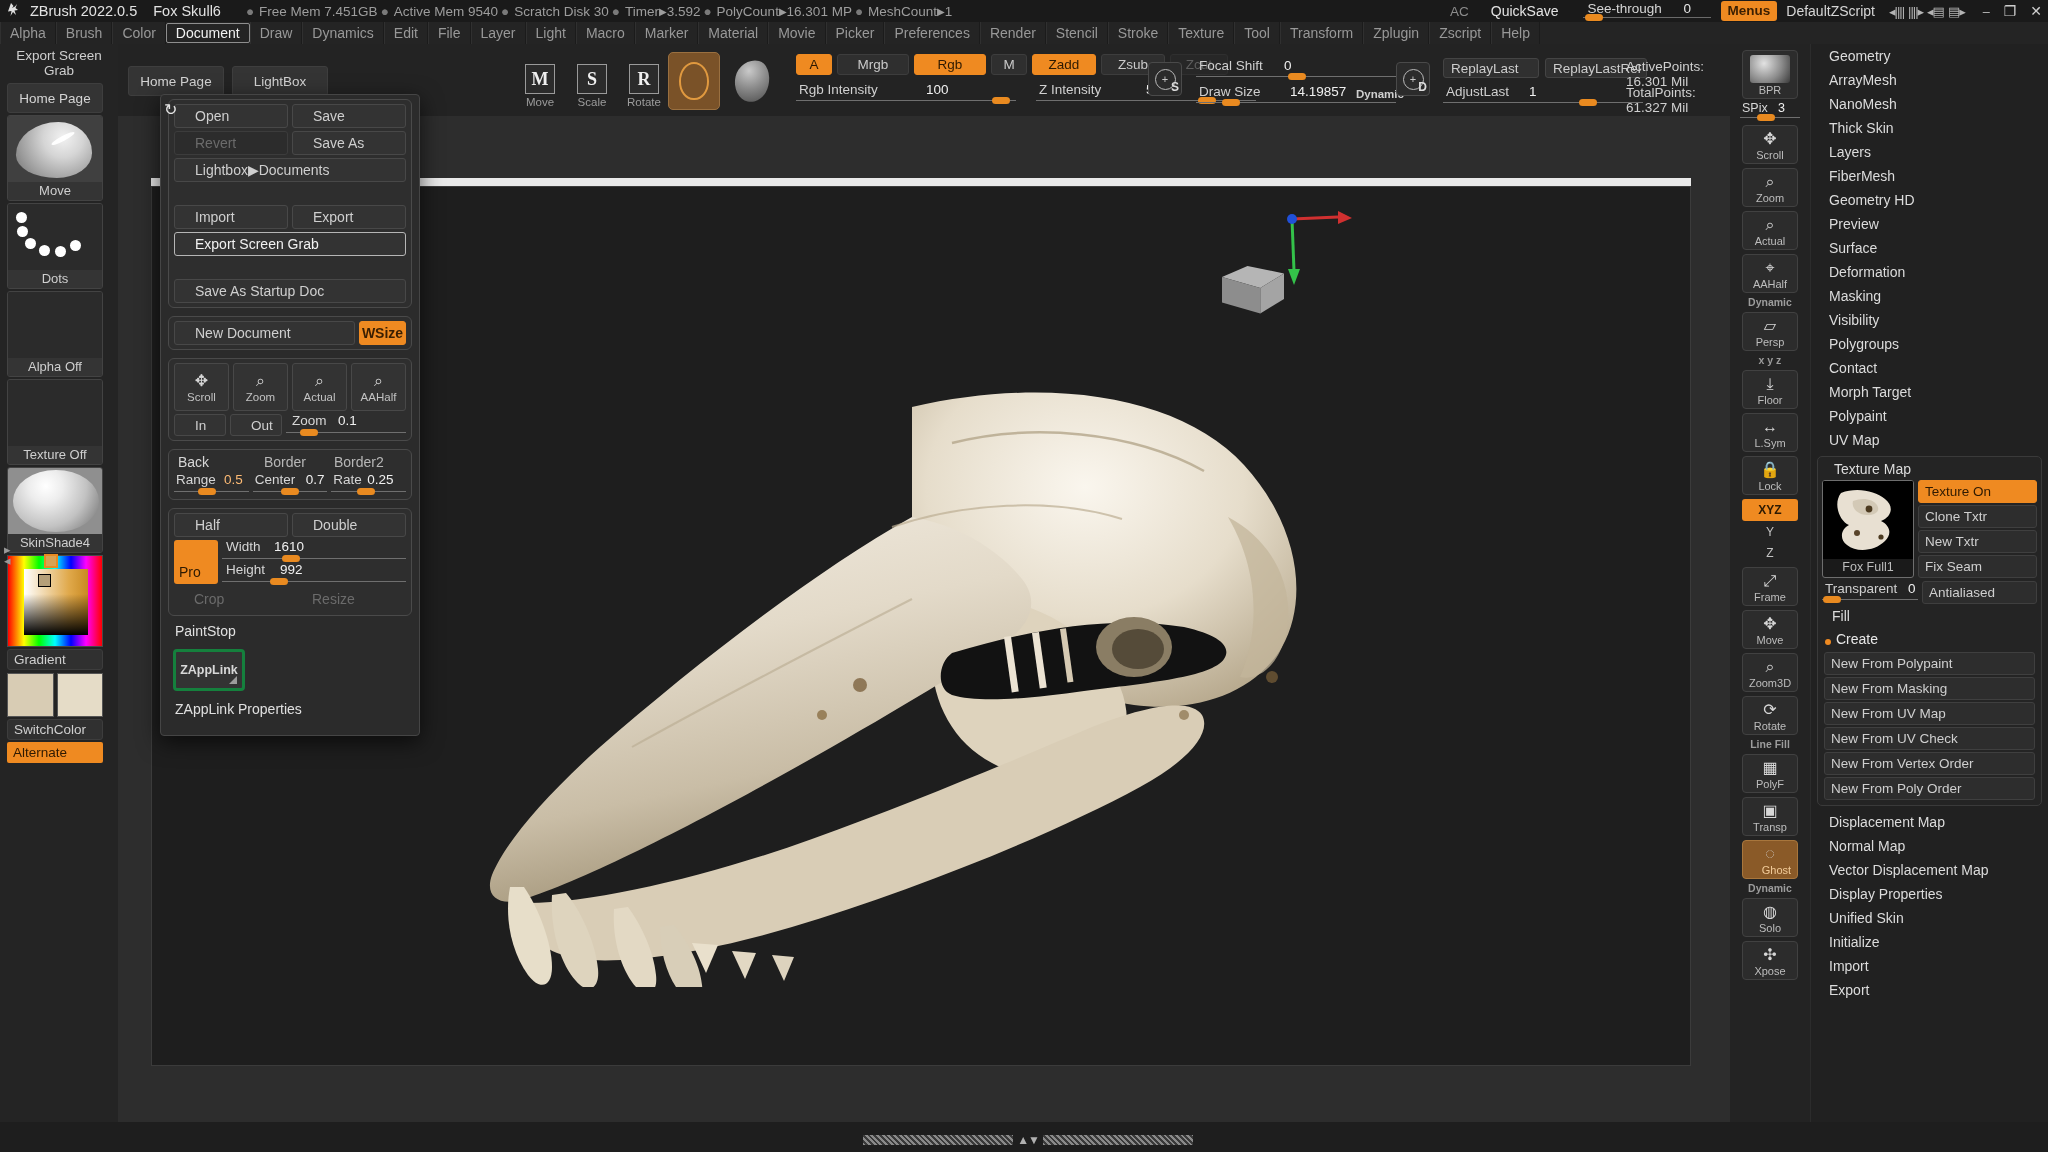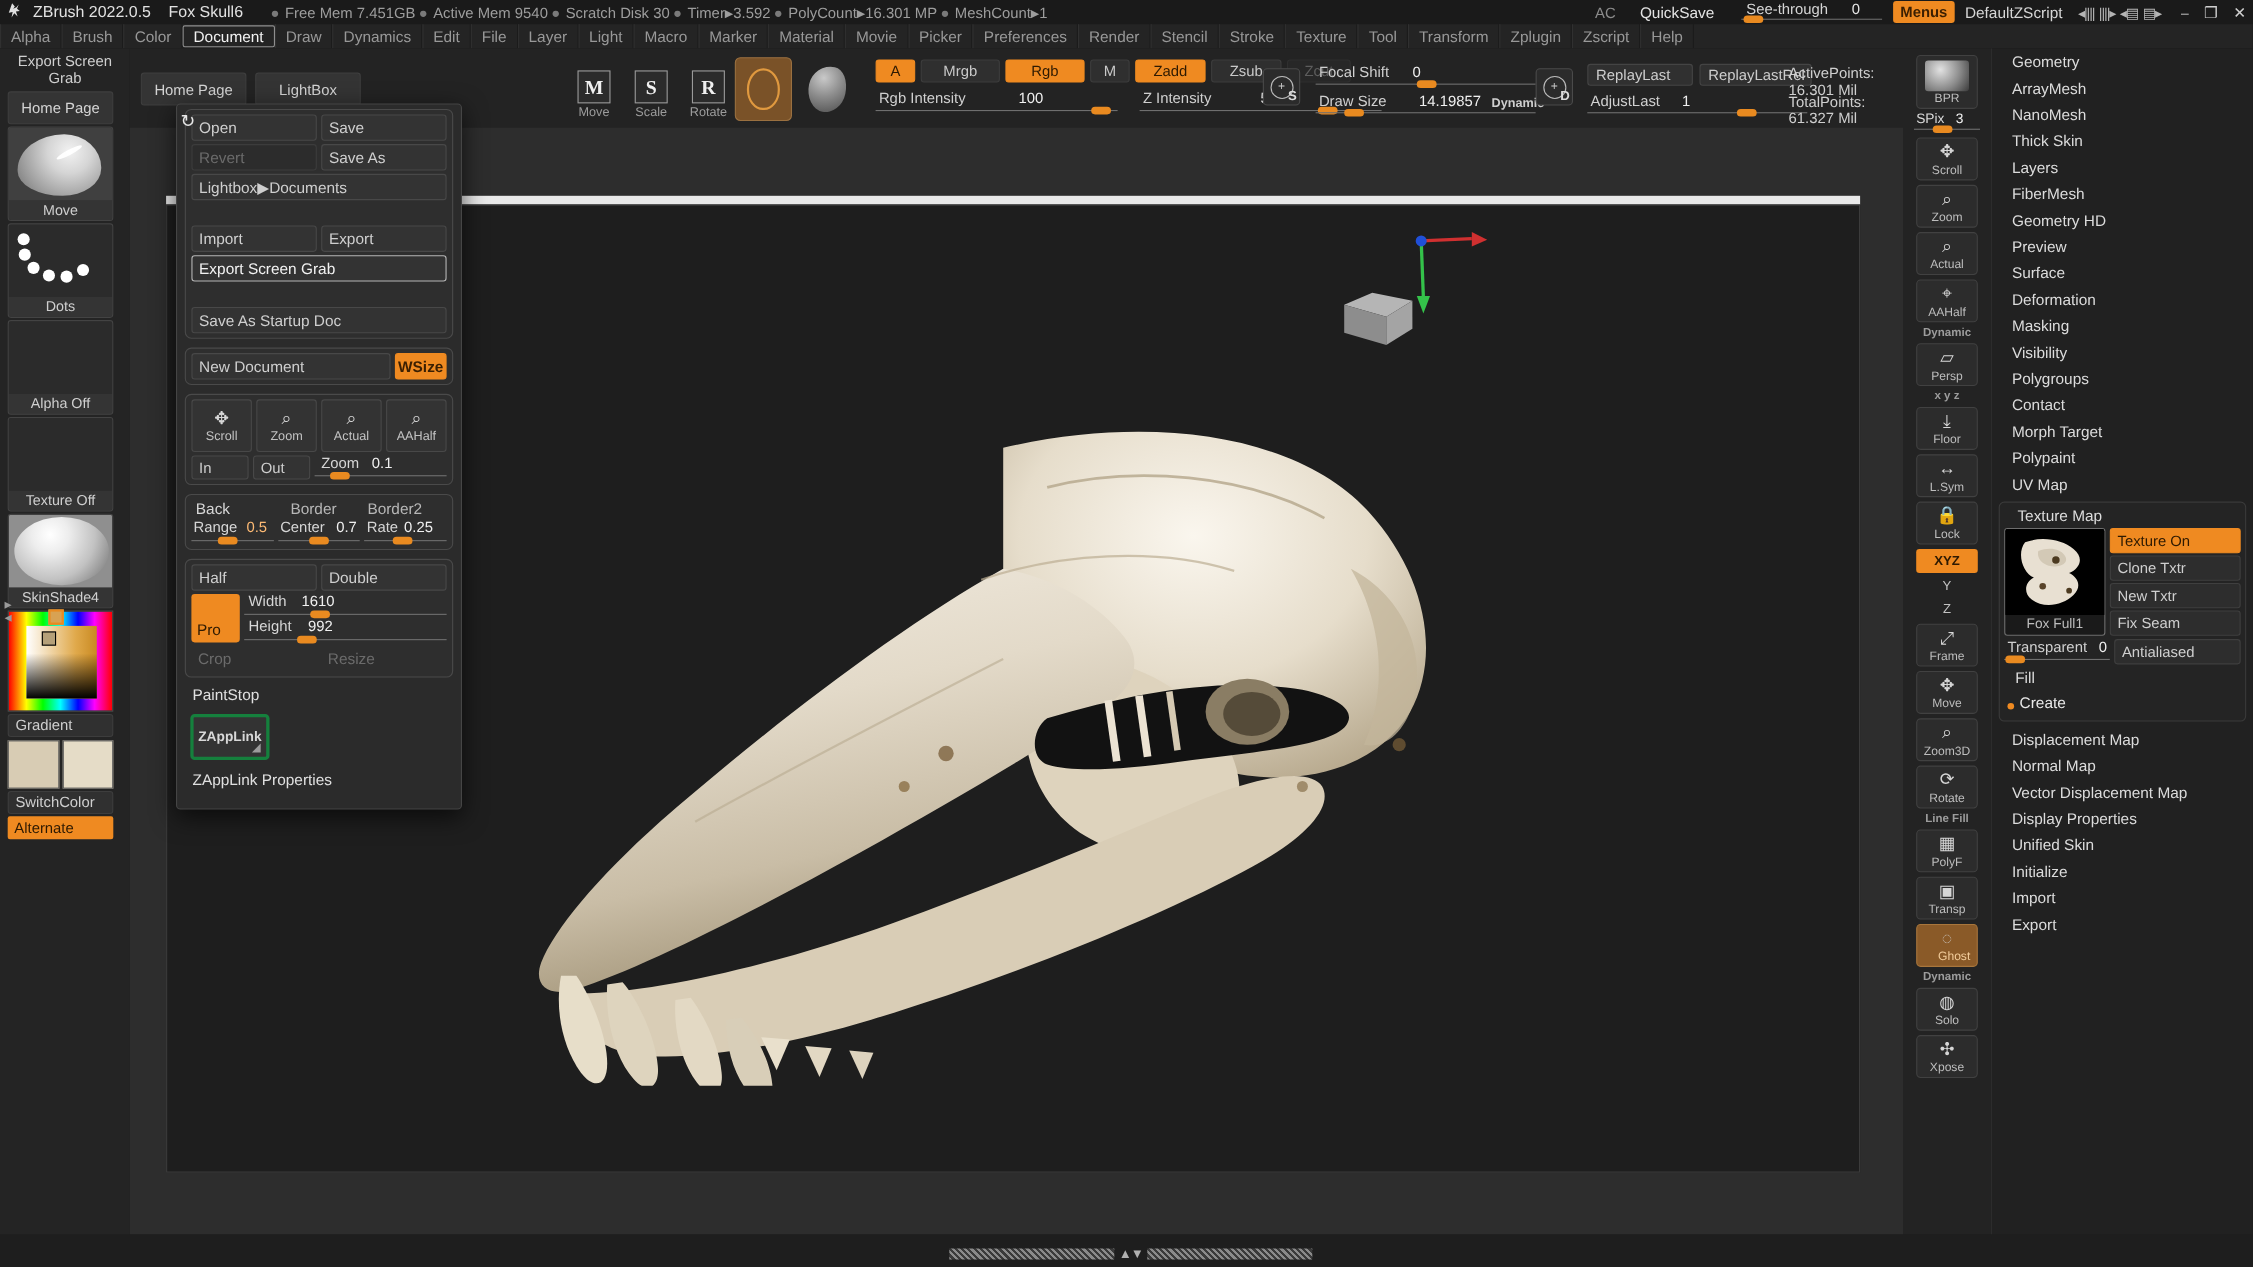--- a/index.html
+++ b/index.html
@@ -182,21 +182,21 @@
      font-size:13.5px; color:#cfcfcf; display:flex; align-items:center; padding-left:6px;}
 
   
   .docmenu{ position:absolute; left:160px; top:50px; width:260px; background:#2b2b2b;
      border:1px solid #454545; border-radius:4px; padding:4px 0 12px; z-index:50;
      box-shadow:0 6px 22px rgba(0,0,0,.65);}
   .dm-refresh{ position:absolute; left:164px; top:56px; font-size:16px; color:#e6e6e6; z-index:60;}
   .dm-sec{ margin:0 7px 0; border:1px solid #4a4a4a; border-radius:6px; background:#2e2e2e; padding:4px 5px;}
   .dm-row{ display:flex; gap:4px; margin-bottom:3px;}
   .dm-btn{ flex:1; height:24px; border:1px solid #484848; border-radius:3px; background:#333;
-     font-size:14px; color:#cfcfcf; display:flex; align-items:center; padding-left:6px;}
+     font-size:14px; color:#cfcfcf; display:flex; align-items:center; padding-left:20px;}
   .dm-btn.dis{ color:#6b6b6b; border-color:#3c3c3c; background:#2c2c2c;}
   .dm-btn.wide{ flex:none; width:100%;}
   .dm-btn.sel{ border:1px solid #b6b6b6; color:#f2f2f2;}
   .dm-gap{ height:20px;}
   .dm-orange{ width:47px; background:#ef8a21; border-color:#ef8a21; color:#3a1f02; justify-content:center;
      padding-left:0; font-weight:bold; flex:none;}
   .dm-icobtn{ flex:1; height:48px; border:1px solid #484848; border-radius:3px; background:#333;
      display:flex; flex-direction:column; align-items:center; justify-content:center; gap:1px;}
   .dm-icobtn .c{ font-size:11.5px; color:#c2c2c2;}
   .dm-small{ height:22px; font-size:13.5px;}
@@ -654,20 +654,28 @@
           <div class="sld" style="width:96px;position:relative;">
             <span class="s-lbl">Transparent</span>
             <span class="s-val" style="left:86px">0</span>
             <span class="s-track" style="width:96px"></span>
             <span class="s-knob" style="left:1px"></span>
           </div>
           <div class="texbtn" style="flex:1;">Antialiased</div>
         </div>
         <div class="rp-fill">Fill</div>
         <div class="rp-create">Create</div>
+        <div id="rp-create-btns">
+            <div class="rp-wbtn">New From Polypaint</div>
+            <div class="rp-wbtn">New From Masking</div>
+            <div class="rp-wbtn">New From UV Map</div>
+            <div class="rp-wbtn">New From UV Check</div>
+            <div class="rp-wbtn">New From Vertex Order</div>
+            <div class="rp-wbtn">New From Poly Order</div>
+          </div>
       </div>
 
       <div id="rp-bottom">
           <div class="rp-item">Displacement Map</div>
           <div class="rp-item">Normal Map</div>
           <div class="rp-item">Vector Displacement Map</div>
           <div class="rp-item">Display Properties</div>
           <div class="rp-item">Unified Skin</div>
           <div class="rp-item">Initialize</div>
           <div class="rp-item">Import</div>

